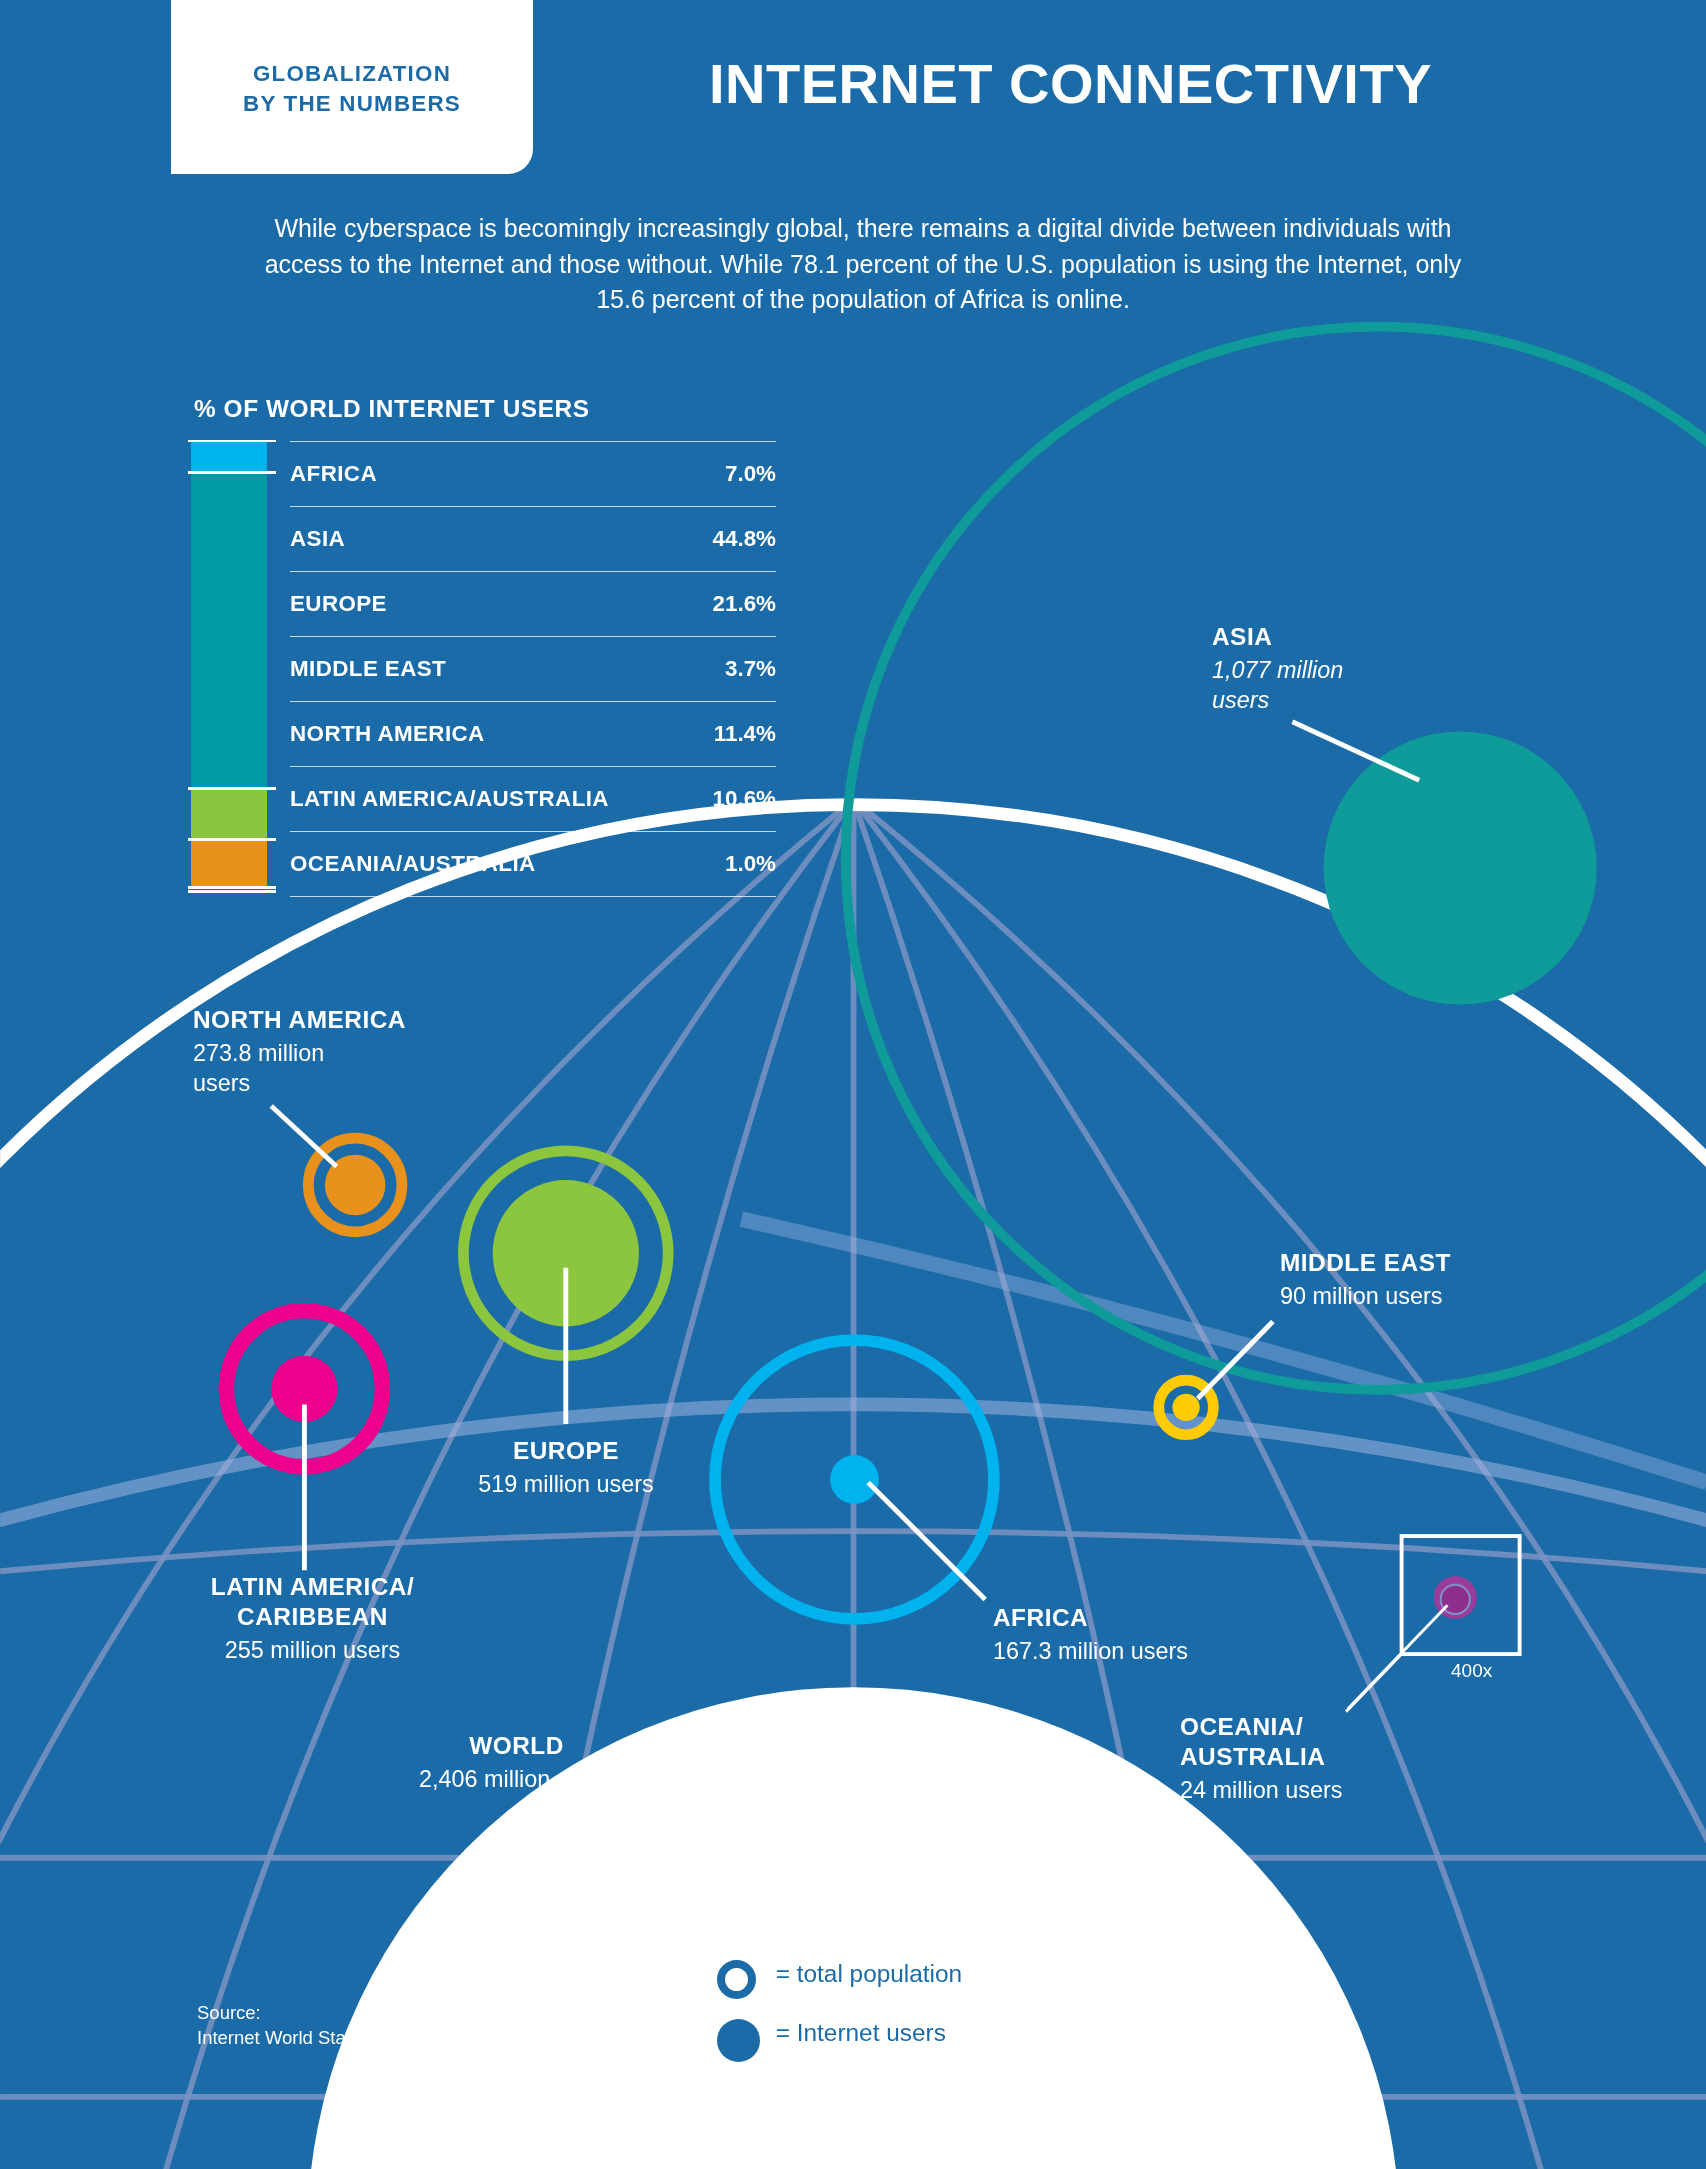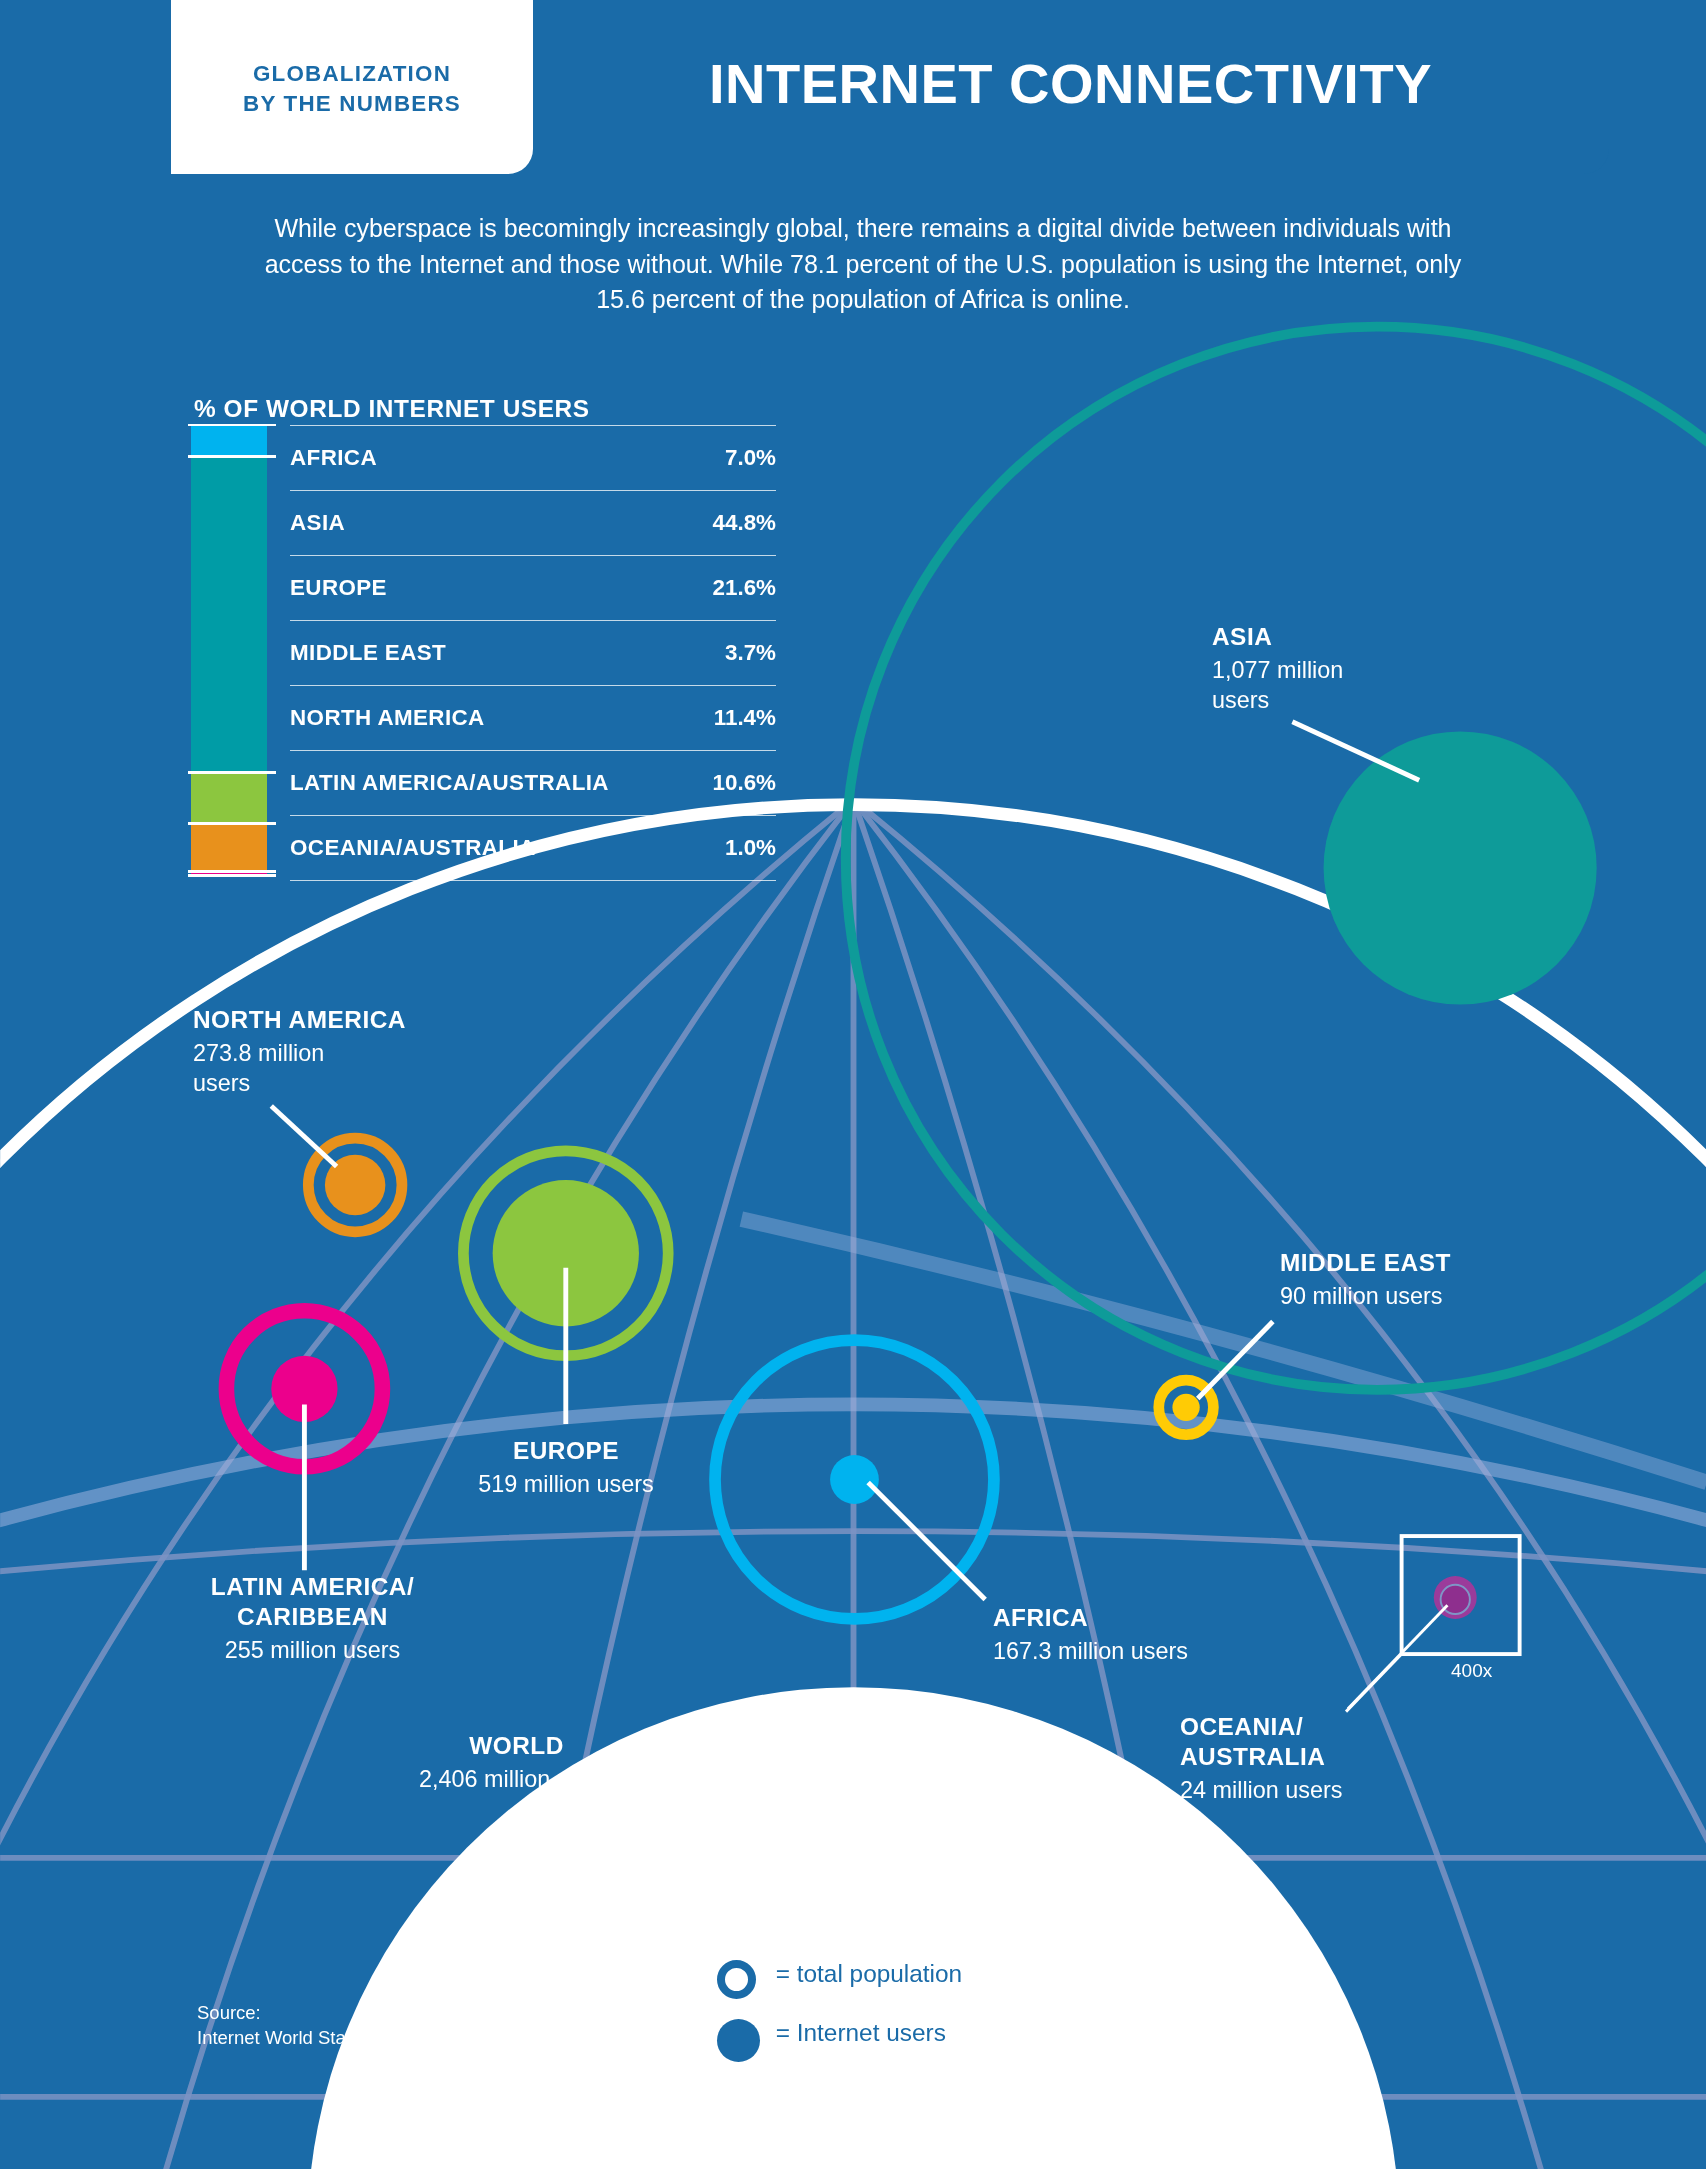--- a/index.html
+++ b/index.html
@@ -45,21 +45,21 @@
   
   .intro{
     position:absolute;left:239px;top:211px;width:1248px;
     text-align:center;color:#ffffff;font-size:25px;line-height:1.42;
   }
 
   
   .legend{position:absolute;left:191px;top:395px;width:585px;}
   .legend-title{
     color:#ffffff;font-weight:bold;font-size:24.4px;letter-spacing:0.6px;
-    margin-bottom:2px;margin-left:2.9px;
+    margin-bottom:18px;margin-left:2.9px;
   }
   .legend-body{position:relative;height:451px;}
   .bar-col{position:absolute;left:0;top:0;width:76px;height:451px;}
   .bar-seg{width:76px;}
   .bar-rule{
     position:absolute;left:-2.9px;width:88px;height:2.9px;background:#ffffff;
   }
   .rows{position:absolute;left:99px;top:0;width:486px;}
   .lrow{
     position:relative;height:64px;display:flex;align-items:center;
@@ -243,21 +243,21 @@
             <div class="lrow">
               <span class="lname">OCEANIA/AUSTRALIA</span>
               <span class="lval">1.0%</span>
             </div>
           </div>
       </div>
     </div>
 
     <div class="callout ta-l" style="left:1212px;top:622px;width:293px;">
       <div class="co-name">ASIA</div>
-      <div class="co-val" style="white-space:pre-line;">1,077 million
+      <div class="co-val" style="white-space:pre-line;font-style:italic;">1,077 million
 users</div>
     </div>
 
     <div class="callout ta-l" style="left:193px;top:1005px;width:332px;">
       <div class="co-name">NORTH AMERICA</div>
       <div class="co-val" style="white-space:pre-line;">273.8 million
 users</div>
     </div>
 
     <div class="callout ta-c" style="left:400px;top:1436px;width:332px;">

